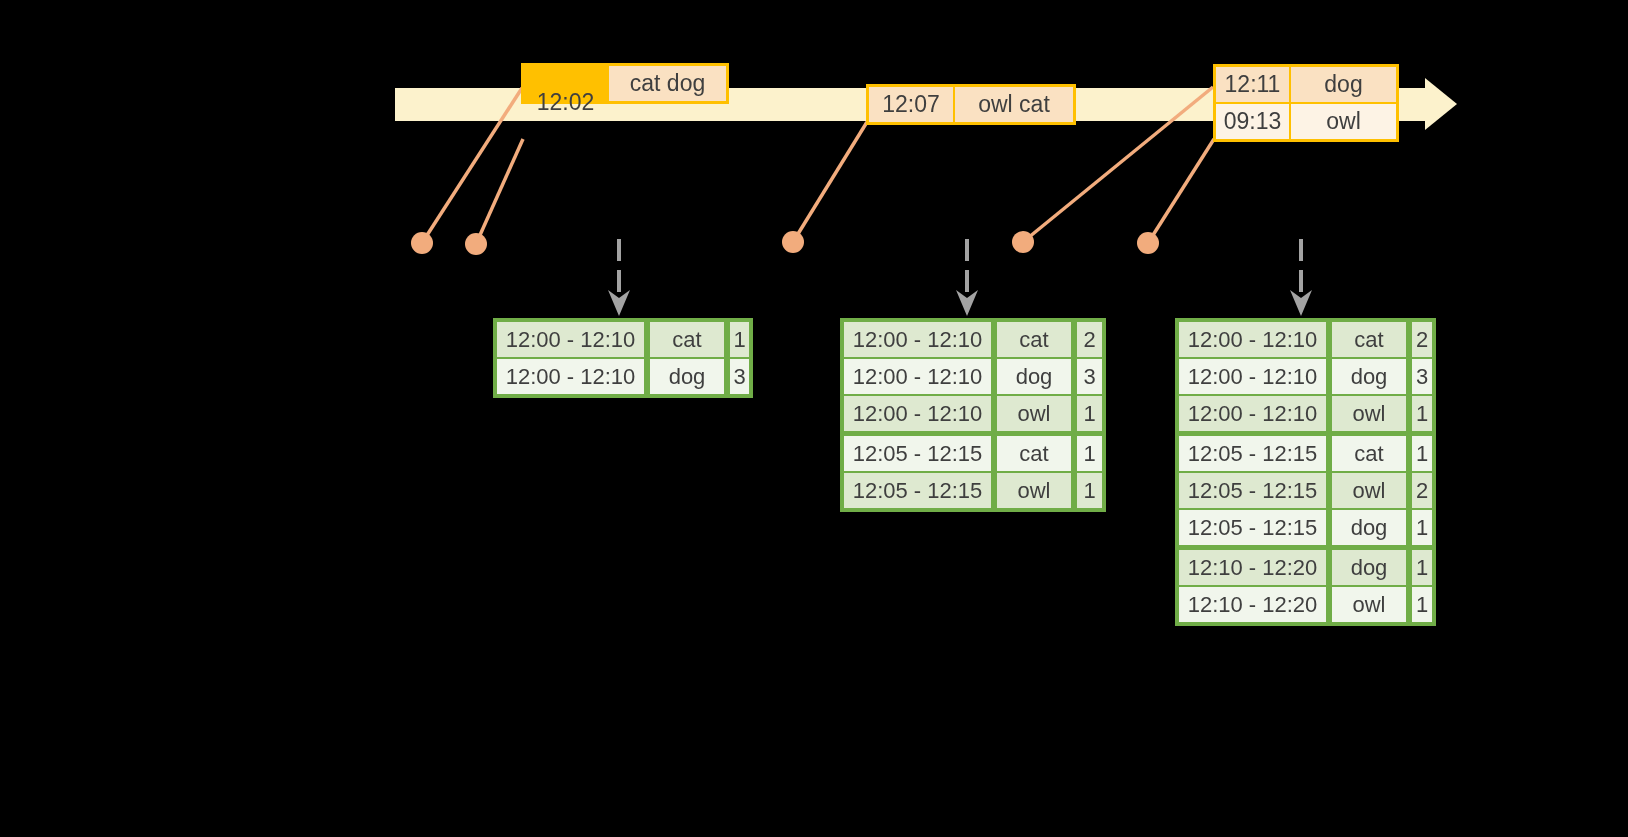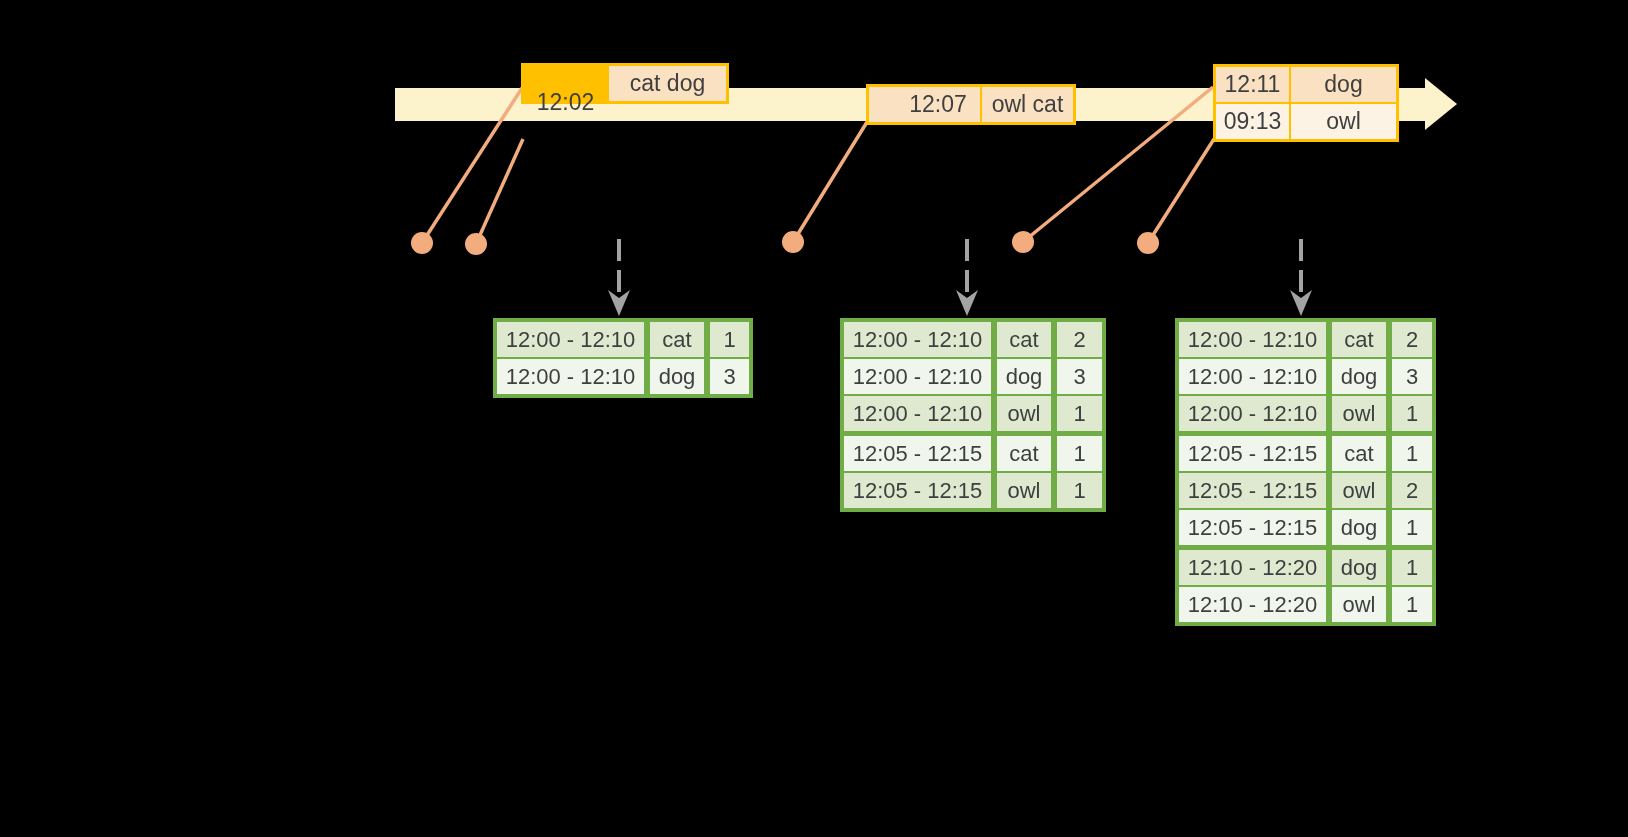--- a/index.html
+++ b/index.html
@@ -24,40 +24,40 @@
   .etable .cell{
     display:flex;align-items:center;justify-content:center;
     font-size:23px;line-height:1;color:#3f3f3f;
   }
   .etable .trow.dark  .cell{background:#FAE1C2;}
   .etable .trow.light .cell{background:#FDF3E5;}
   .et1{left:521px;top:63px;width:202px;}
   .et2{left:866px;top:84px;width:204px;}
   .et3{left:1213px;top:64px;width:180px;}
   .et1 .c0{width:83px;margin-top:36px;}  .et1 .c1{flex:1;}
-  .et2 .c0{width:84px;padding-left:27px;}  .et2 .c1{flex:1;}
+  .et2 .c0{width:84px;}  .et2 .c1{flex:1;}
   .et3 .c0{width:73px;}  .et3 .c1{flex:1;}
 
   
   .rtable{
     position:absolute;
     border:4px solid #70AD47;
     background:#70AD47;
     display:flex;flex-direction:column;gap:2px;
     z-index:3;
   }
   .rtable .trow{display:flex;gap:6px;height:35px;}
   .rtable .trow.break{margin-top:3px;}
   .rtable .cell{
     display:flex;align-items:center;justify-content:center;
     font-size:22px;line-height:1;color:#3f3f3f;
   }
   .rtable .trow.dark  .cell{background:#DEE9D0;}
   .rtable .trow.light .cell{background:#F1F6EC;}
-  .rtable .c0{width:147px;} .rtable .c1{width:54px;} .rtable .c2{flex:1;}
+  .rtable .c0{width:147px;} .rtable .c1{width:74px;} .rtable .c2{flex:1;}
   .rt1{left:493px;top:318px;width:252px;}
   .rt2{left:840px;top:318px;width:258px;}
   .rt3{left:1175px;top:318px;width:253px;}
 </style>
 </head>
 <body>
 
 <div id="stage">
 
   <svg width="1628" height="837" viewBox="0 0 1628 837">

